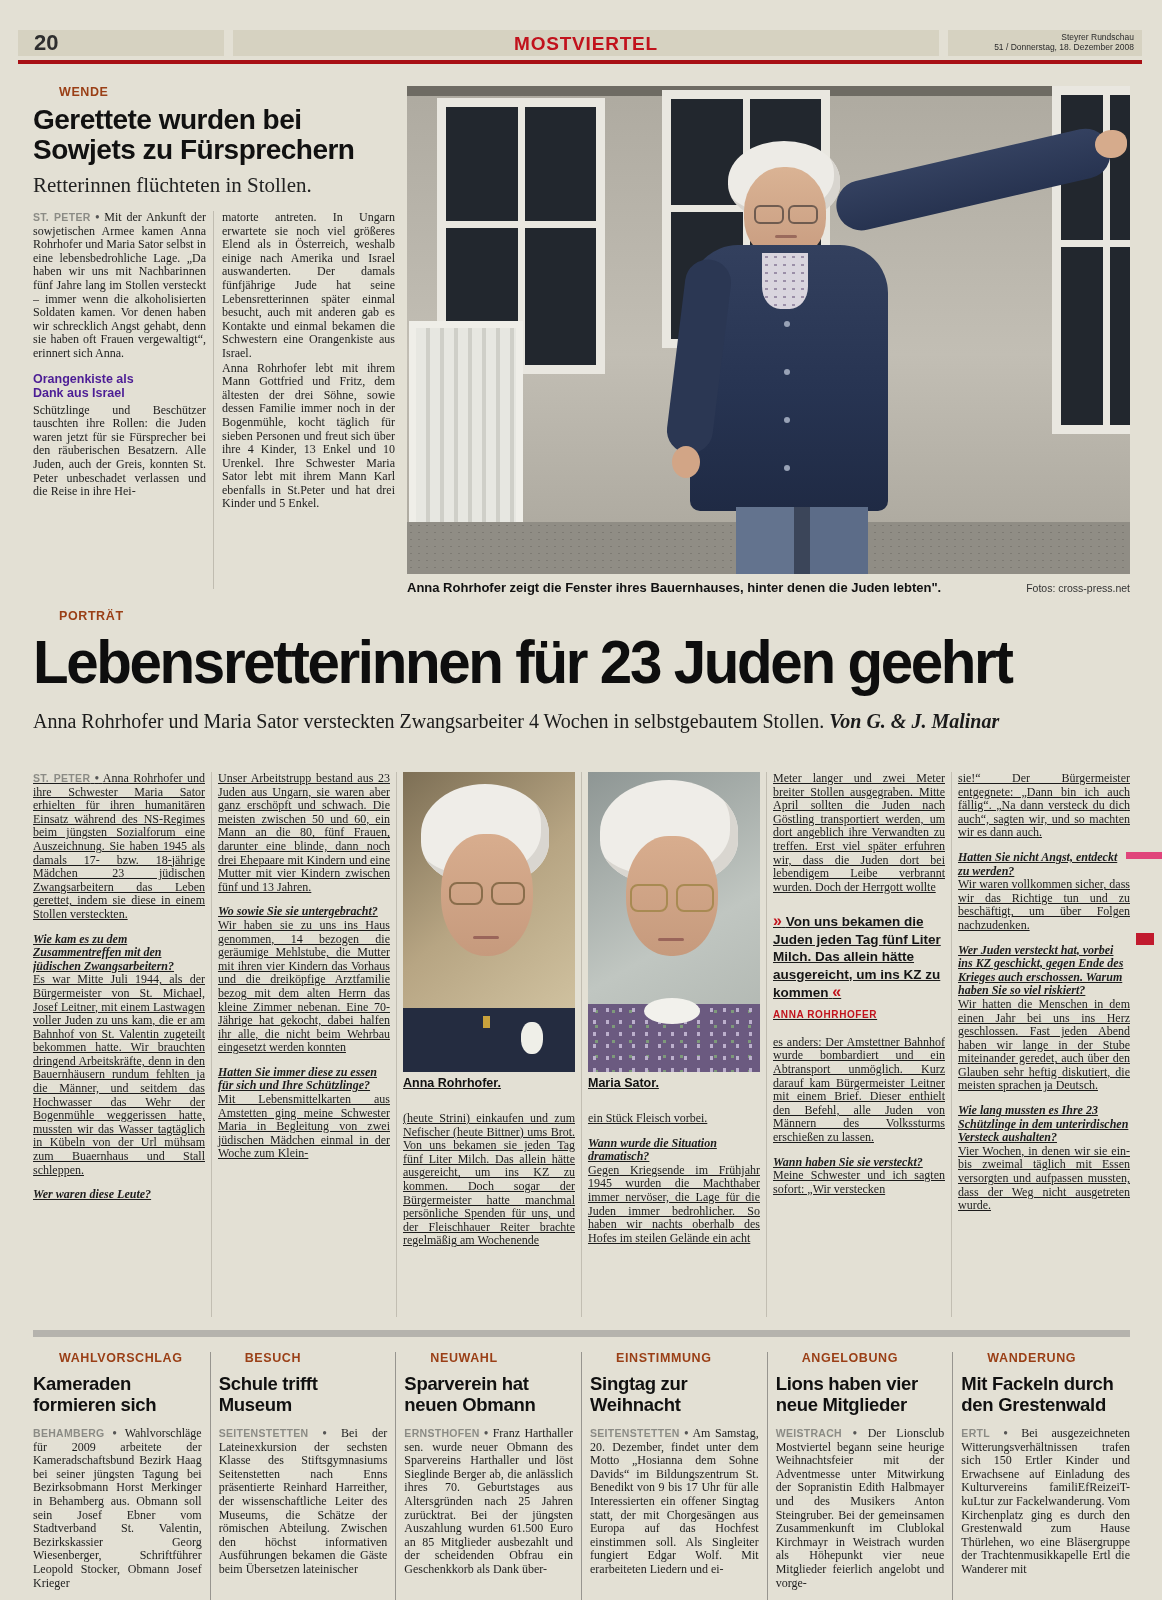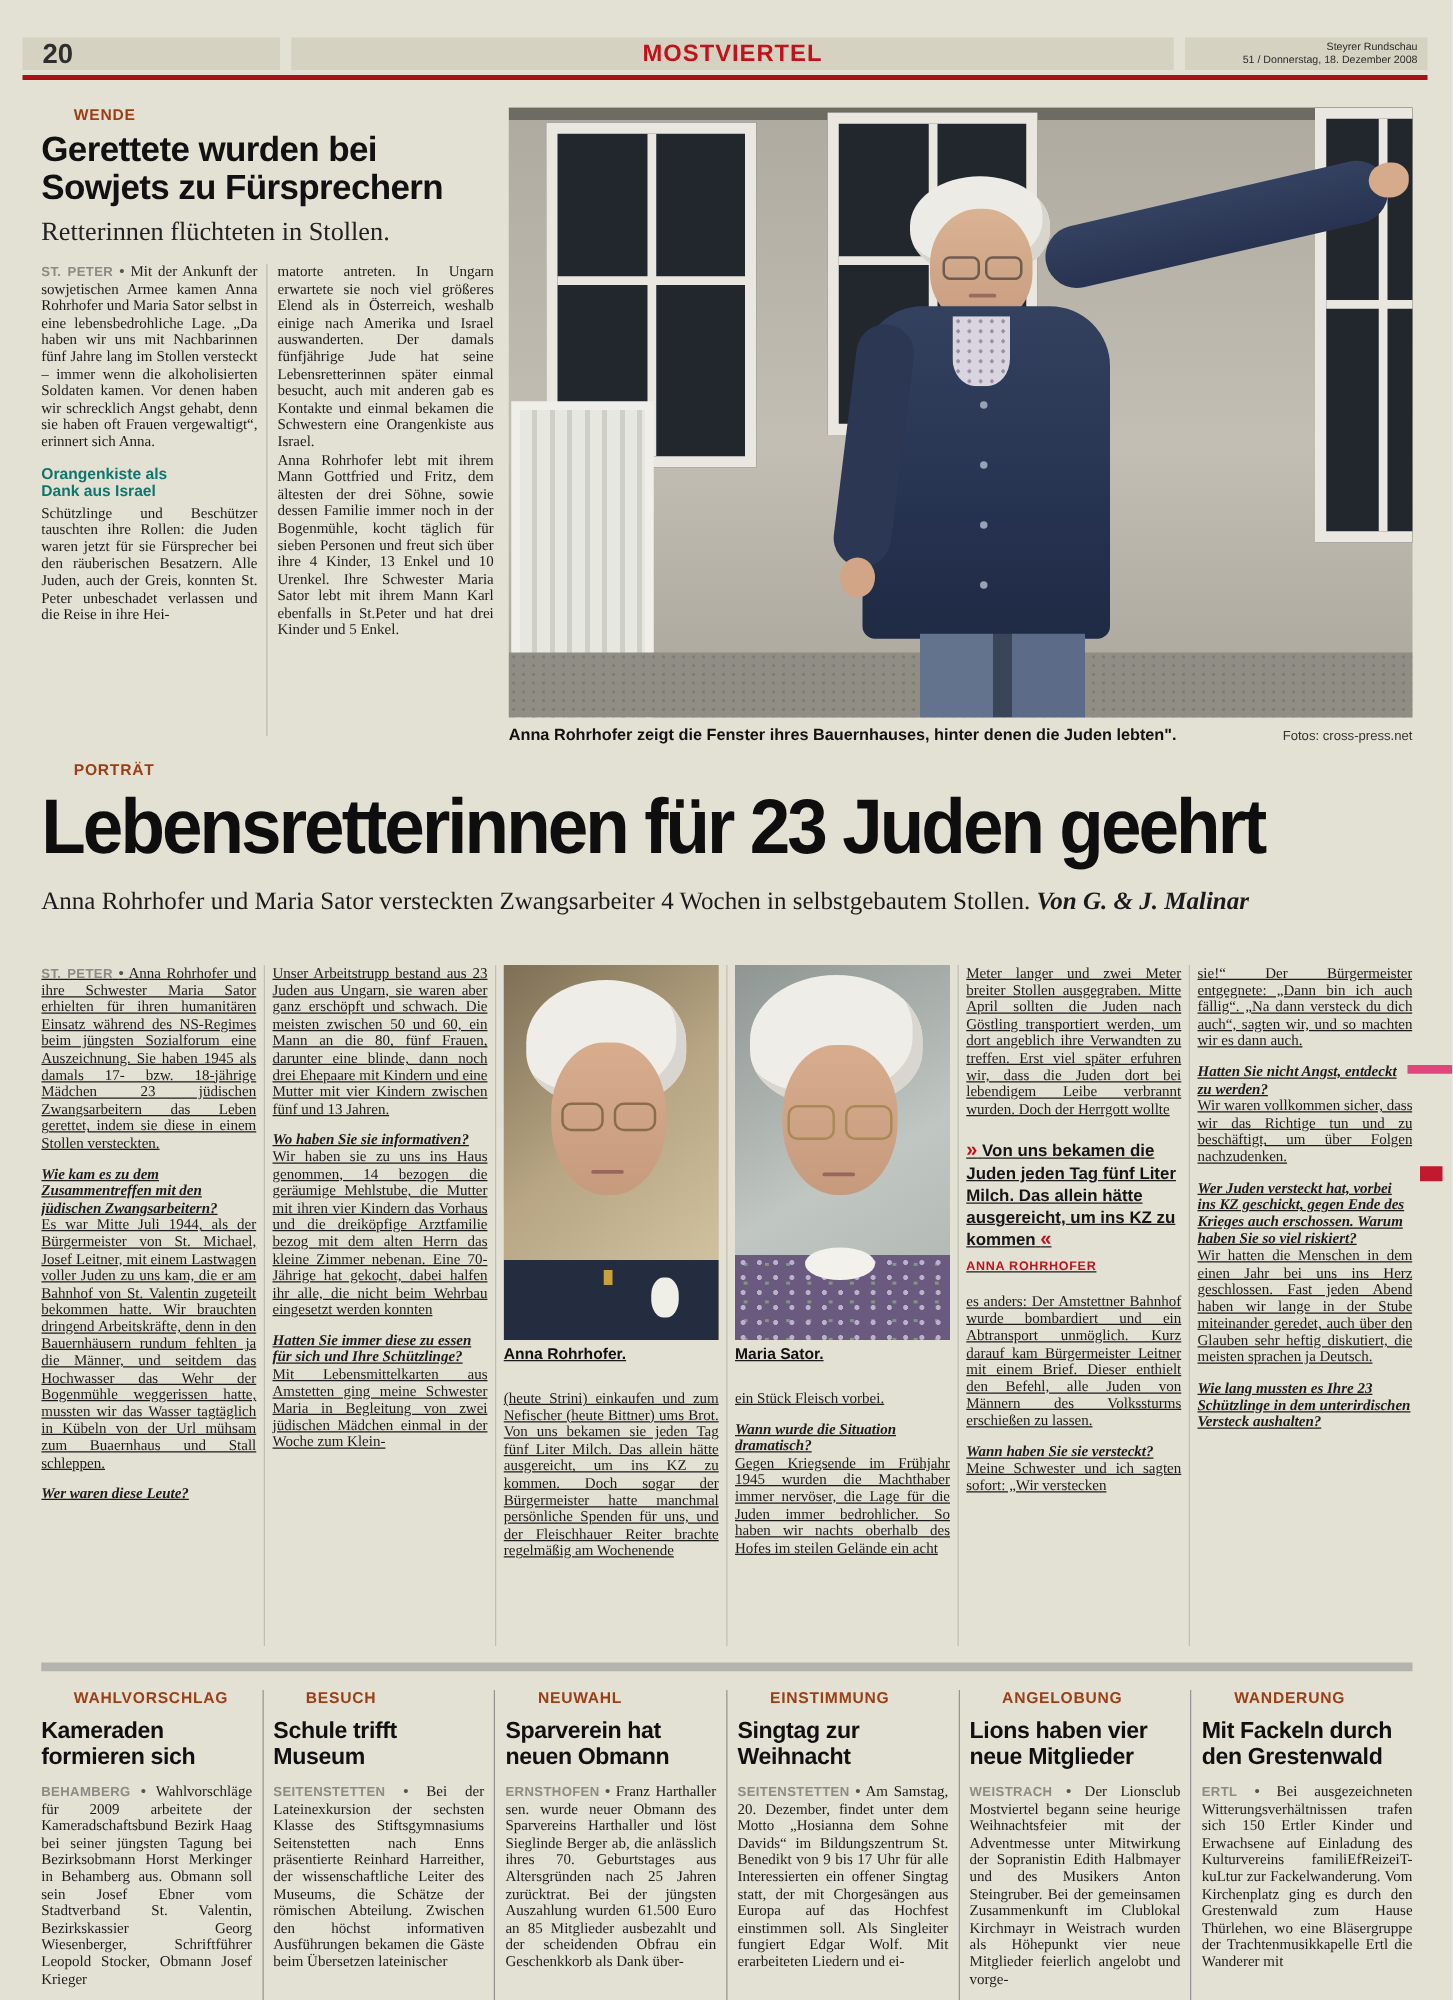--- a/index.html
+++ b/index.html
@@ -14,21 +14,21 @@
   .section-title{font:bold 19px/19px "Liberation Sans",sans-serif;color:#c1121c;letter-spacing:.8px;}
   .band-right{width:186px;text-align:right;padding:3px 8px 0 0;font:8.5px/9.5px "Liberation Sans",sans-serif;color:#2b2b2b;}
   .red-rule{position:absolute;top:60px;left:18px;right:20px;height:4px;background:#a81015;}
   
   .kicker{font:bold 12.5px/13px "Liberation Sans",sans-serif;color:#9a3f16;letter-spacing:.6px;margin-left:26px;}
   .bt{font:12px/13.6px "Liberation Serif",serif;text-align:justify;margin:0;}
   .bt + .bt{margin-top:1px;}
   .loc{font:bold 10.5px "Liberation Sans",sans-serif;color:#8b8b85;letter-spacing:.3px;}
   .bullet{color:#555;font-weight:bold;}
   .q{font:bold italic 12px/13.6px "Liberation Serif",serif;text-align:left;margin:11px 0 0;}
-  .crosshead{font:bold 12.5px/14px "Liberation Sans",sans-serif;color:#0f766e;margin:11px 0 4px;max-width:130px;}
+  .crosshead{font:bold 12.5px/14px "Liberation Sans",sans-serif;color:#4c1d95;margin:11px 0 4px;max-width:130px;}
   
   .top-story{position:absolute;top:86px;left:33px;right:32px;display:flex;gap:12px;}
   .top-left{width:362px;flex:0 0 362px;}
   .top-headline{font:bold 28px/30px "Liberation Sans",sans-serif;letter-spacing:-.5px;color:#111;margin:6px 0 8px;}
   .top-subhead{font:21px/24px "Liberation Serif",serif;color:#222;margin:0 0 14px;}
   .cols2{display:flex;height:378px;overflow:hidden;}
   .cols2 .col{flex:1;padding-right:7px;}
   .cols2 .col + .col{border-left:1px solid #c0bcb0;padding-left:8px;padding-right:0;}
   
   .photo-wrap{flex:1;min-width:0;}
@@ -215,21 +215,21 @@
 
     <div class="mcol">
       <p class="bt"><span class="loc">ST. PETER</span> <span class="bullet">•</span> <span>Anna Rohrhofer und ihre Schwester Maria Sator erhielten für ihren humanitären Einsatz während des NS-Regimes beim jüngsten Sozialforum eine Auszeichnung. Sie haben 1945 als damals 17- bzw. 18-jährige Mädchen 23 jüdischen Zwangsarbeitern das Leben gerettet, indem sie diese in einem Stollen versteckten.</span></p>
       <p class="q">Wie kam es zu dem Zusammentreffen mit den jüdischen Zwangsarbeitern?</p>
       <p class="bt">Es war Mitte Juli 1944, als der Bürgermeister von St. Michael, Josef Leitner, mit einem Lastwagen voller Juden zu uns kam, die er am Bahnhof von St. Valentin zugeteilt bekommen hatte. Wir brauchten dringend Arbeitskräfte, denn in den Bauernhäusern rundum fehlten ja die Männer, und seitdem das Hochwasser das Wehr der Bogenmühle weggerissen hatte, mussten wir das Wasser tagtäglich in Kübeln von der Url mühsam zum Buaernhaus und Stall schleppen.</p>
       <p class="q">Wer waren diese Leute?</p>
     </div>
 
     <div class="mcol">
       <p class="bt">Unser Arbeitstrupp bestand aus 23 Juden aus Ungarn, sie waren aber ganz erschöpft und schwach. Die meisten zwischen 50 und 60, ein Mann an die 80, fünf Frauen, darunter eine blinde, dann noch drei Ehepaare mit Kindern und eine Mutter mit vier Kindern zwischen fünf und 13 Jahren.</p>
-      <p class="q">Wo haben Sie sie informativen?</p>
+      <p class="q">Wo sowie Sie sie untergebracht?</p>
       <p class="bt">Wir haben sie zu uns ins Haus genommen, 14 bezogen die geräumige Mehlstube, die Mutter mit ihren vier Kindern das Vorhaus und die dreiköpfige Arztfamilie bezog mit dem alten Herrn das kleine Zimmer nebenan. Eine 70-Jährige hat gekocht, dabei halfen ihr alle, die nicht beim Wehrbau eingesetzt werden konnten</p>
       <p class="q">Hatten Sie immer diese zu essen für sich und Ihre Schützlinge?</p>
       <p class="bt">Mit Lebensmittelkarten aus Amstetten ging meine Schwester Maria in Begleitung von zwei jüdischen Mädchen einmal in der Woche zum Klein-</p>
     </div>
 
     <div class="mcol">
       <figure class="portrait p-anna">
         <div class="p-hair"></div>
         <div class="p-face"></div>
         <div class="p-spec l"></div>
@@ -274,20 +274,21 @@
       <p class="bt">Meine Schwester und ich sagten sofort: „Wir verstecken</p>
     </div>
 
     <div class="mcol">
       <p class="bt">sie!“ Der Bürgermeister entgegnete: „Dann bin ich auch fällig“. „Na dann versteck du dich auch“, sagten wir, und so machten wir es dann auch.</p>
       <p class="q">Hatten Sie nicht Angst, entdeckt zu werden?</p>
       <p class="bt">Wir waren vollkommen sicher, dass wir das Richtige tun und zu beschäftigt, um über Folgen nachzudenken.</p>
       <p class="q">Wer Juden versteckt hat, vorbei ins KZ geschickt, gegen Ende des Krieges auch erschossen. Warum haben Sie so viel riskiert?</p>
       <p class="bt">Wir hatten die Menschen in dem einen Jahr bei uns ins Herz geschlossen. Fast jeden Abend haben wir lange in der Stube miteinander geredet, auch über den Glauben sehr heftig diskutiert, die meisten sprachen ja Deutsch.</p>
       <p class="q">Wie lang mussten es Ihre 23 Schützlinge in dem unterirdischen Versteck aushalten?</p>
+      <p class="bt">Vier Wochen, in denen wir sie ein- bis zweimal täglich mit Essen versorgten und aufpassen mussten, dass der Weg nicht ausgetreten wurde.</p>
     </div>
   </section>
 
   <div class="gray-divider"></div>
 
   <section class="bottom-row">
 
     <article class="bcol">
       <div class="kicker">WAHLVORSCHLAG</div>
       <h2 class="b-headline">Kameraden formieren sich</h2>

